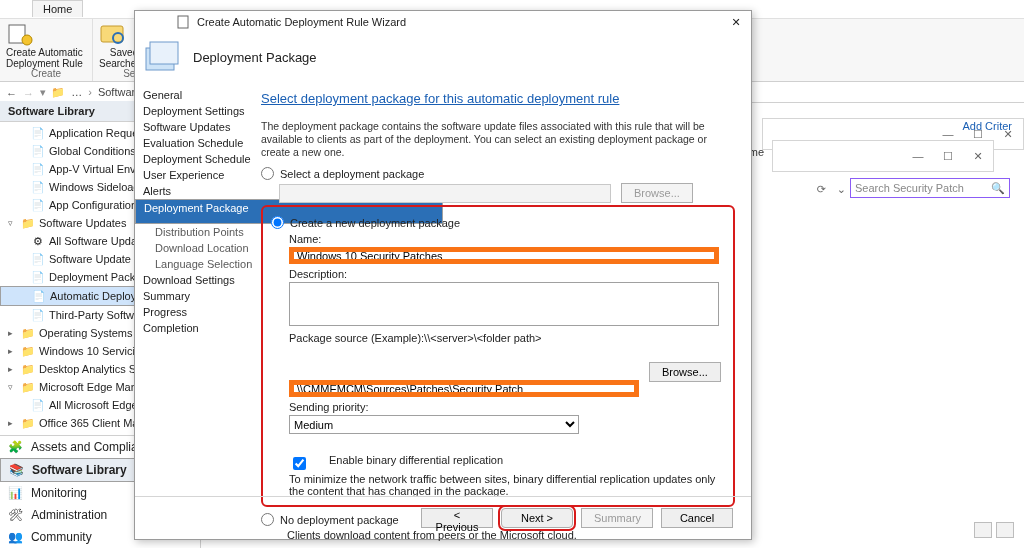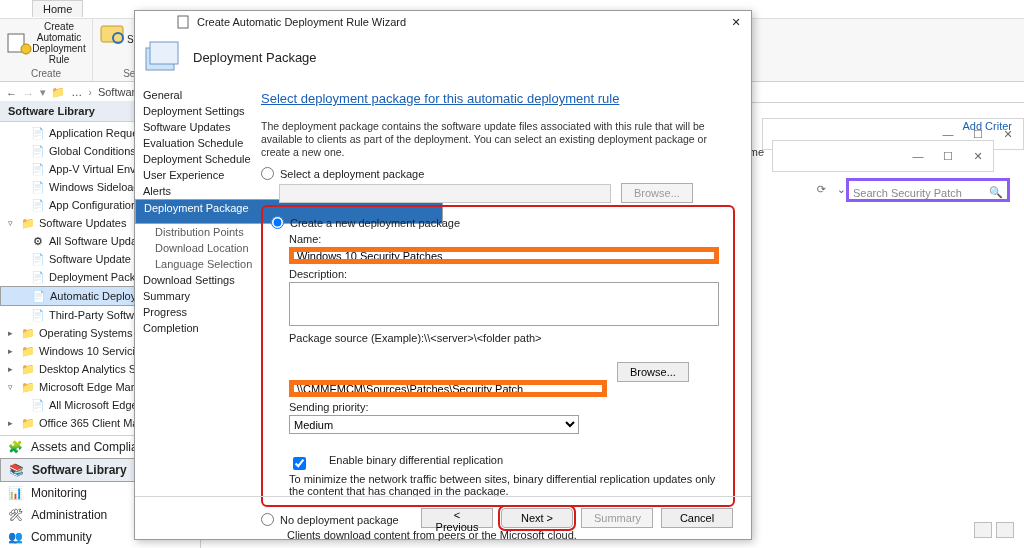--- a/index.html
+++ b/index.html
@@ -4,21 +4,21 @@
 <style>
   html,body{margin:0;padding:0;font-family:"Segoe UI",Tahoma,sans-serif;font-size:11px;color:#222;background:#fff;
             width:1024px;height:548px;overflow:hidden;}
   
   .ribbon-tabs{height:18px;background:#fff;border-bottom:1px solid #e0e0e0;position:relative;}
   .ribbon-tabs .home{position:absolute;left:32px;top:0;padding:2px 10px;background:#f5f5f5;
                      border:1px solid #d0d0d0;border-bottom:none;font-size:11px;}
   .ribbon{height:62px;background:#f7f7f7;border-bottom:1px solid #cfcfcf;display:flex;}
   .rgroup{display:flex;flex-direction:column;align-items:center;padding:2px 6px 0 6px;border-right:1px solid #e0e0e0;}
   .rgroup .icons{display:flex;gap:14px;height:42px;align-items:flex-start;}
-  .rbtn{display:flex;flex-direction:row;align-items:center;width:80px;cursor:default;}
+  .rbtn{display:flex;flex-direction:column;align-items:flex-start;width:80px;cursor:default;}
   .rbtn .ic{width:28px;height:26px;display:flex;align-items:center;justify-content:center;}
   .rbtn .lbl{font-size:10px;text-align:center;line-height:11px;}
   .rgroup .grpname{font-size:10px;color:#666;margin-top:auto;margin-bottom:2px;}
   
   .breadcrumb{height:20px;background:#fff;border-bottom:1px solid #d0d0d0;display:flex;align-items:center;
               padding-left:6px;font-size:11px;color:#444;gap:6px;}
   .breadcrumb .arrow{color:#888;}
   
   .leftnav{position:absolute;left:0;top:101px;width:200px;bottom:0;background:#fff;border-right:1px solid #d0d0d0;
            display:flex;flex-direction:column;}
@@ -29,22 +29,22 @@
   .tree .node.sel{background:#cfe4fb;}
   .tree .indent1{padding-left:18px;}
   .tree .exp{width:9px;color:#666;font-size:9px;}
   .tree .ic{width:14px;height:12px;display:flex;align-items:center;justify-content:center;}
   .wunderbar{border-top:1px solid #d0d0d0;}
   .wunderbar .wb{display:flex;align-items:center;height:22px;padding-left:8px;gap:8px;font-size:12px;}
   .wunderbar .wb.sel{background:#e8edf3;font-weight:600;}
   
   .bgpane{position:absolute;top:118px;right:0;width:260px;height:30px;border:1px solid #d5d5d5;
           display:flex;align-items:center;background:#fff;}
-  .searchbox{position:absolute;top:178px;right:14px;width:150px;height:18px;border:3px solid #8b5cf6;
-             display:flex;align-items:flex-end;padding:0 4px;color:#888;background:#fff;}
+  .searchbox{position:absolute;top:178px;right:14px;width:150px;height:18px;border:1px solid #8b5cf6;
+             display:flex;align-items:center;padding:0 4px;color:#888;background:#fff;}
   .searchbox .mag{margin-left:auto;color:#2b6fb6;}
   
   .modal{position:absolute;left:134px;top:10px;width:616px;height:528px;background:#fff;
          border:1px solid #9a9a9a;box-shadow:2px 2px 8px rgba(0,0,0,.25);}
   .titlebar{height:22px;display:flex;align-items:center;padding:0 6px;font-size:11px;margin-left:36px;}
   .titlebar .tic{width:14px;height:14px;margin-right:6px;}
   .titlebar .close{margin-left:auto;width:18px;text-align:center;cursor:default;}
   .banner{height:48px;display:flex;align-items:center;padding-left:8px;gap:10px;border-bottom:0;}
   .banner .bic{width:40px;height:38px;}
   .banner .btxt{font-size:13px;}
@@ -60,21 +60,21 @@
   .radio input{margin:0;}
   .dispkg{margin-left:18px;width:330px;height:17px;border:1px solid #c8c8c8;background:#f3f3f3;}
   .btn{height:20px;border:1px solid #adadad;background:#efefef;font-size:11px;padding:0 12px;cursor:default;}
   .btn:disabled,.btn.disabled{color:#9a9a9a;background:#f4f4f4;}
   .redbox{border:2px solid #d71a1a;border-radius:6px;padding:6px 8px 8px 8px;margin-top:2px;}
   .fld{margin:4px 0;}
   .fld label{display:block;margin-bottom:2px;}
   .txt{width:430px;height:17px;border:5px solid #f97316;padding:1px 3px;font:inherit;box-sizing:border-box;}
   .txtarea{width:430px;height:44px;border:1px solid #a0a0a0;resize:none;font:inherit;box-sizing:border-box;}
   .srcrow{display:flex;gap:10px;align-items:center;}
-  .srcrow .txt{width:318px;margin-top:34px;}
+  .srcrow .txt{width:350px;margin-top:34px;}
   .sel{width:290px;height:19px;border:1px solid #a0a0a0;font:inherit;background:#fff;}
   .chkrow{display:flex;align-items:flex-start;gap:20px;margin-top:20px;}
   .nodeploy{margin-top:6px;}
   .nodeploy .hint{margin-left:26px;font-size:11px;}
   .wizfooter{position:absolute;bottom:0;left:0;right:0;height:42px;border-top:1px solid #d5d5d5;
              display:flex;align-items:center;justify-content:flex-end;gap:8px;padding-right:18px;}
   .wizfooter .btn{width:72px;}
   .wizfooter .next{outline:2px solid #d71a1a;outline-offset:1px;border-radius:4px;}
   
   .folder::before{content:"📁";font-size:11px;}

